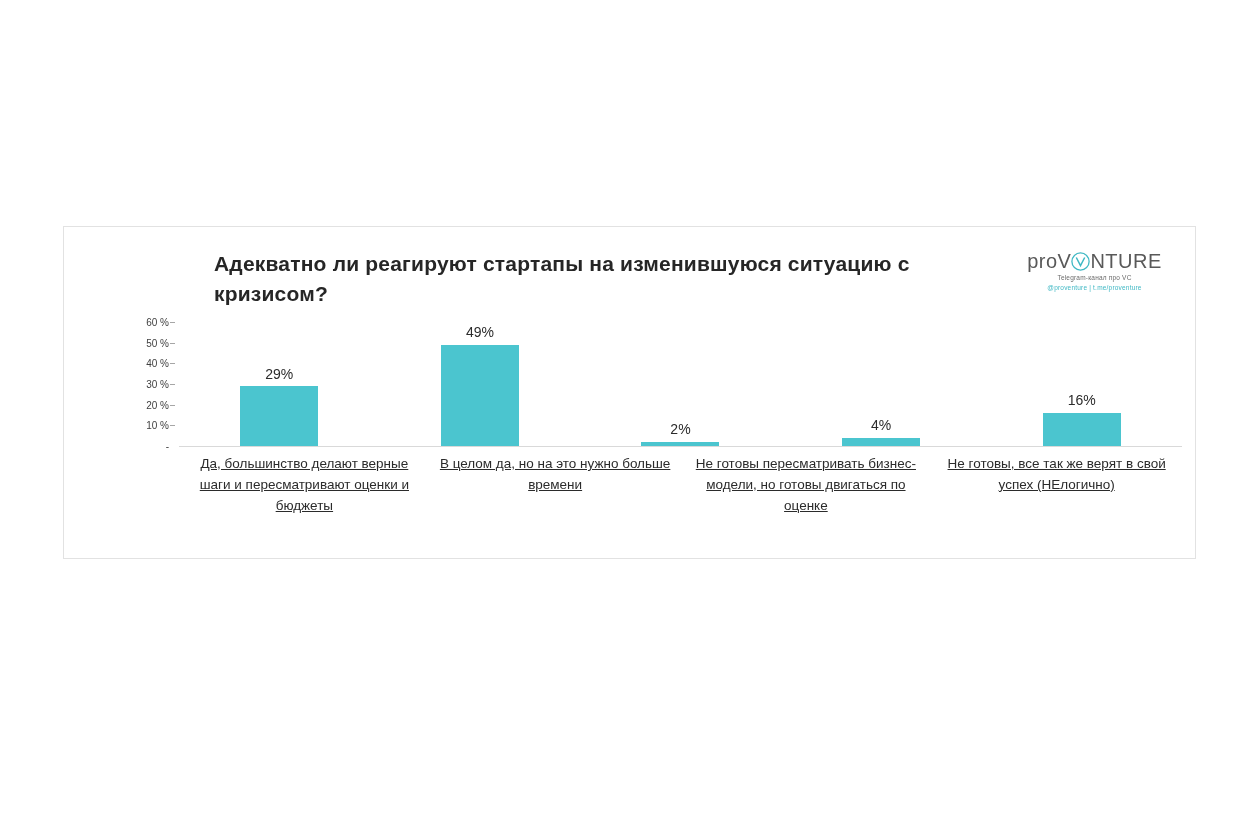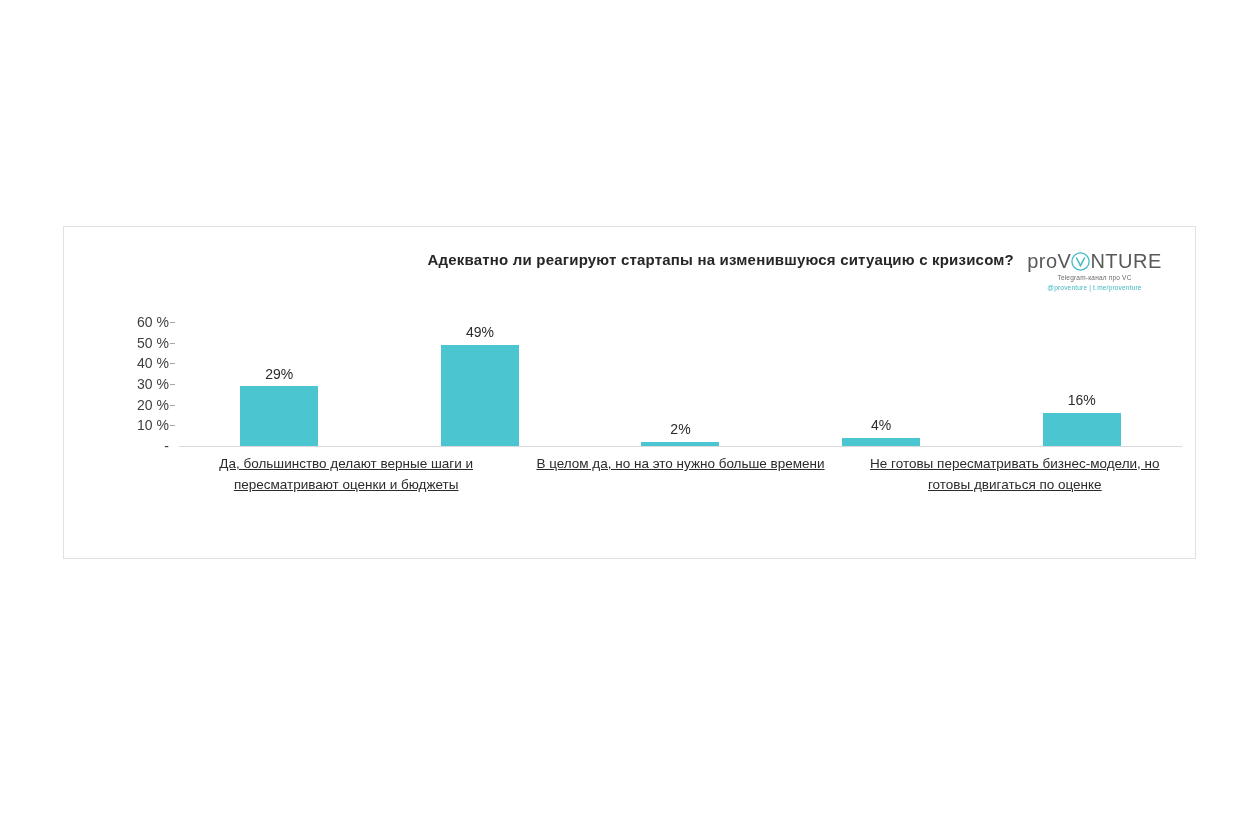--- a/index.html
+++ b/index.html
@@ -27,22 +27,22 @@
     height: 333px;
     background: #ffffff;
     border: 1px solid #e2e2e2;
     box-sizing: border-box;
   }
   .chart-title {
     position: absolute;
     left: 150px;
     top: 22px;
     width: 800px;
-    text-align: right;
-    font-size: 15px;
+    text-align: left;
+    font-size: 21px;
     font-weight: bold;
     color: #262626;
     line-height: 1.45;
     letter-spacing: 0.2px;
   }
   .logo {
     position: absolute;
     right: 18px;
     top: 18px;
     width: 165px;
@@ -101,21 +101,21 @@
   .y-axis {
     position: absolute;
     left: 0;
     top: -2px;
     width: 48px;
     height: 127px;
   }
   .y-tick {
     position: absolute;
     right: 6px;
-    font-size: 14px;
+    font-size: 10px;
     color: #404040;
     text-align: left;
     white-space: nowrap;
     transform: translateY(-50%);
   }
   .y-tick-dash {
     position: absolute;
     right: 0;
     width: 5px;
     height: 1px;
@@ -227,16 +227,17 @@
             <div class="bar-value" style="bottom: 38.0667px;">16%</div>
             <div class="bar" style="height: 33.0667px; background: rgb(75, 197, 207);"></div>
           </div>
         </div>
     </div>
 
     <div class="labels">
         <div class="cat-label">Да, большинство делают верные шаги и пересматривают оценки и бюджеты</div>
         <div class="cat-label">В целом да, но на это нужно больше времени</div>
         <div class="cat-label">Не готовы пересматривать бизнес-модели, но готовы двигаться по оценке</div>
+        <div class="cat-label">Не готовы, все так же верят в свой успех (НЕлогично)</div>
       </div>
 
   </div>
 </div>
 
 </body></html>

